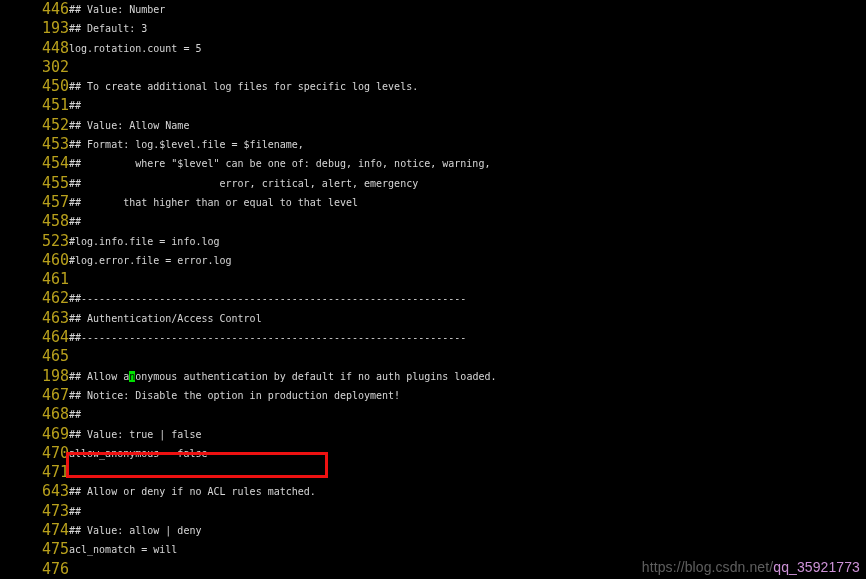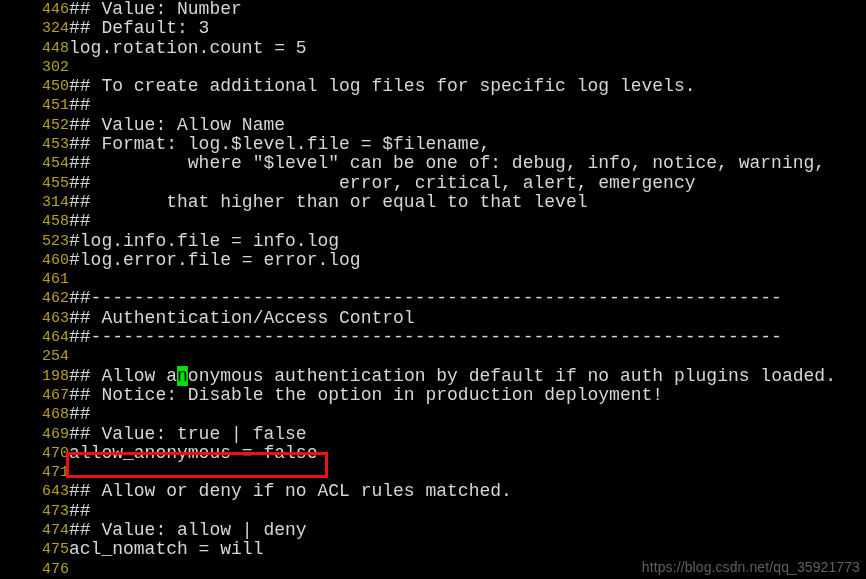--- a/index.html
+++ b/index.html
@@ -31,39 +31,38 @@
   }
 
   .code-line {
     display: flex;
     align-items: center;
     height: 19.3px;
     line-height: 19.3px;
     white-space: pre;
     font-size: 15px;
     letter-spacing: 0px;
-    font-family: Liberation Mono, monospace;
   }
 
   .ln {
     width: 69px;
     min-width: 69px;
     text-align: right;
     padding-right: 0px;
     color: #b8a01c;
     font-size: 15px;
     user-select: none;
     white-space: pre;
   }
 
   .code-text {
     color: #d6d6d6;
     white-space: pre;
     padding-left: 0px;
-    font-size: 18px;
+    font-size: 10px;
     position: relative;
   }
 
   .cursor-cell {
     background: #00e000;
     color: #000000;
   }
 
   
   #red-box {
@@ -82,48 +81,48 @@
     right: 6px;
     bottom: 4px;
     color: #707070;
     font-family: "Liberation Sans", sans-serif;
     font-size: 14px;
     letter-spacing: 0.1px;
     white-space: nowrap;
     opacity: 0.85;
   }
   #watermark .wm-tail {
-    color: #737373;
+    color: #f0abfc;
   }
 </style>
 </head>
 <body>
 
 <div id="editor">
 
   <div id="code-area">
       <div class="code-line"><span class="ln">446</span><span class="code-text">## Value: Number</span></div>
-      <div class="code-line"><span class="ln">324</span><span class="code-text">## Default: 3</span></div>
+      <div class="code-line"><span class="ln">193</span><span class="code-text">## Default: 3</span></div>
       <div class="code-line"><span class="ln">448</span><span class="code-text">log.rotation.count = 5</span></div>
       <div class="code-line"><span class="ln">302</span><span class="code-text"></span></div>
       <div class="code-line"><span class="ln">450</span><span class="code-text">## To create additional log files for specific log levels.</span></div>
       <div class="code-line"><span class="ln">451</span><span class="code-text">##</span></div>
       <div class="code-line"><span class="ln">452</span><span class="code-text">## Value: Allow Name</span></div>
       <div class="code-line"><span class="ln">453</span><span class="code-text">## Format: log.$level.file = $filename,</span></div>
       <div class="code-line"><span class="ln">454</span><span class="code-text">##         where "$level" can be one of: debug, info, notice, warning,</span></div>
       <div class="code-line"><span class="ln">455</span><span class="code-text">##                       error, critical, alert, emergency</span></div>
-      <div class="code-line"><span class="ln">314</span><span class="code-text">##       that higher than or equal to that level</span></div>
+      <div class="code-line"><span class="ln">457</span><span class="code-text">##       that higher than or equal to that level</span></div>
       <div class="code-line"><span class="ln">458</span><span class="code-text">##</span></div>
       <div class="code-line"><span class="ln">523</span><span class="code-text">#log.info.file = info.log</span></div>
       <div class="code-line"><span class="ln">460</span><span class="code-text">#log.error.file = error.log</span></div>
       <div class="code-line"><span class="ln">461</span><span class="code-text"></span></div>
       <div class="code-line"><span class="ln">462</span><span class="code-text">##----------------------------------------------------------------</span></div>
       <div class="code-line"><span class="ln">463</span><span class="code-text">## Authentication/Access Control</span></div>
       <div class="code-line"><span class="ln">464</span><span class="code-text">##----------------------------------------------------------------</span></div>
-      <div class="code-line"><span class="ln">254</span><span class="code-text"></span></div>
+      <div class="code-line"><span class="ln">465</span><span class="code-text"></span></div>
       <div class="code-line"><span class="ln">198</span><span class="code-text">## Allow a<span class="cursor-cell">n</span>onymous authentication by default if no auth plugins loaded.</span></div>
       <div class="code-line"><span class="ln">467</span><span class="code-text">## Notice: Disable the option in production deployment!</span></div>
       <div class="code-line"><span class="ln">468</span><span class="code-text">##</span></div>
       <div class="code-line"><span class="ln">469</span><span class="code-text">## Value: true | false</span></div>
       <div class="code-line"><span class="ln">470</span><span class="code-text">allow_anonymous = false</span></div>
       <div class="code-line"><span class="ln">471</span><span class="code-text"></span></div>
       <div class="code-line"><span class="ln">643</span><span class="code-text">## Allow or deny if no ACL rules matched.</span></div>
       <div class="code-line"><span class="ln">473</span><span class="code-text">##</span></div>
       <div class="code-line"><span class="ln">474</span><span class="code-text">## Value: allow | deny</span></div>
       <div class="code-line"><span class="ln">475</span><span class="code-text">acl_nomatch = will</span></div>

